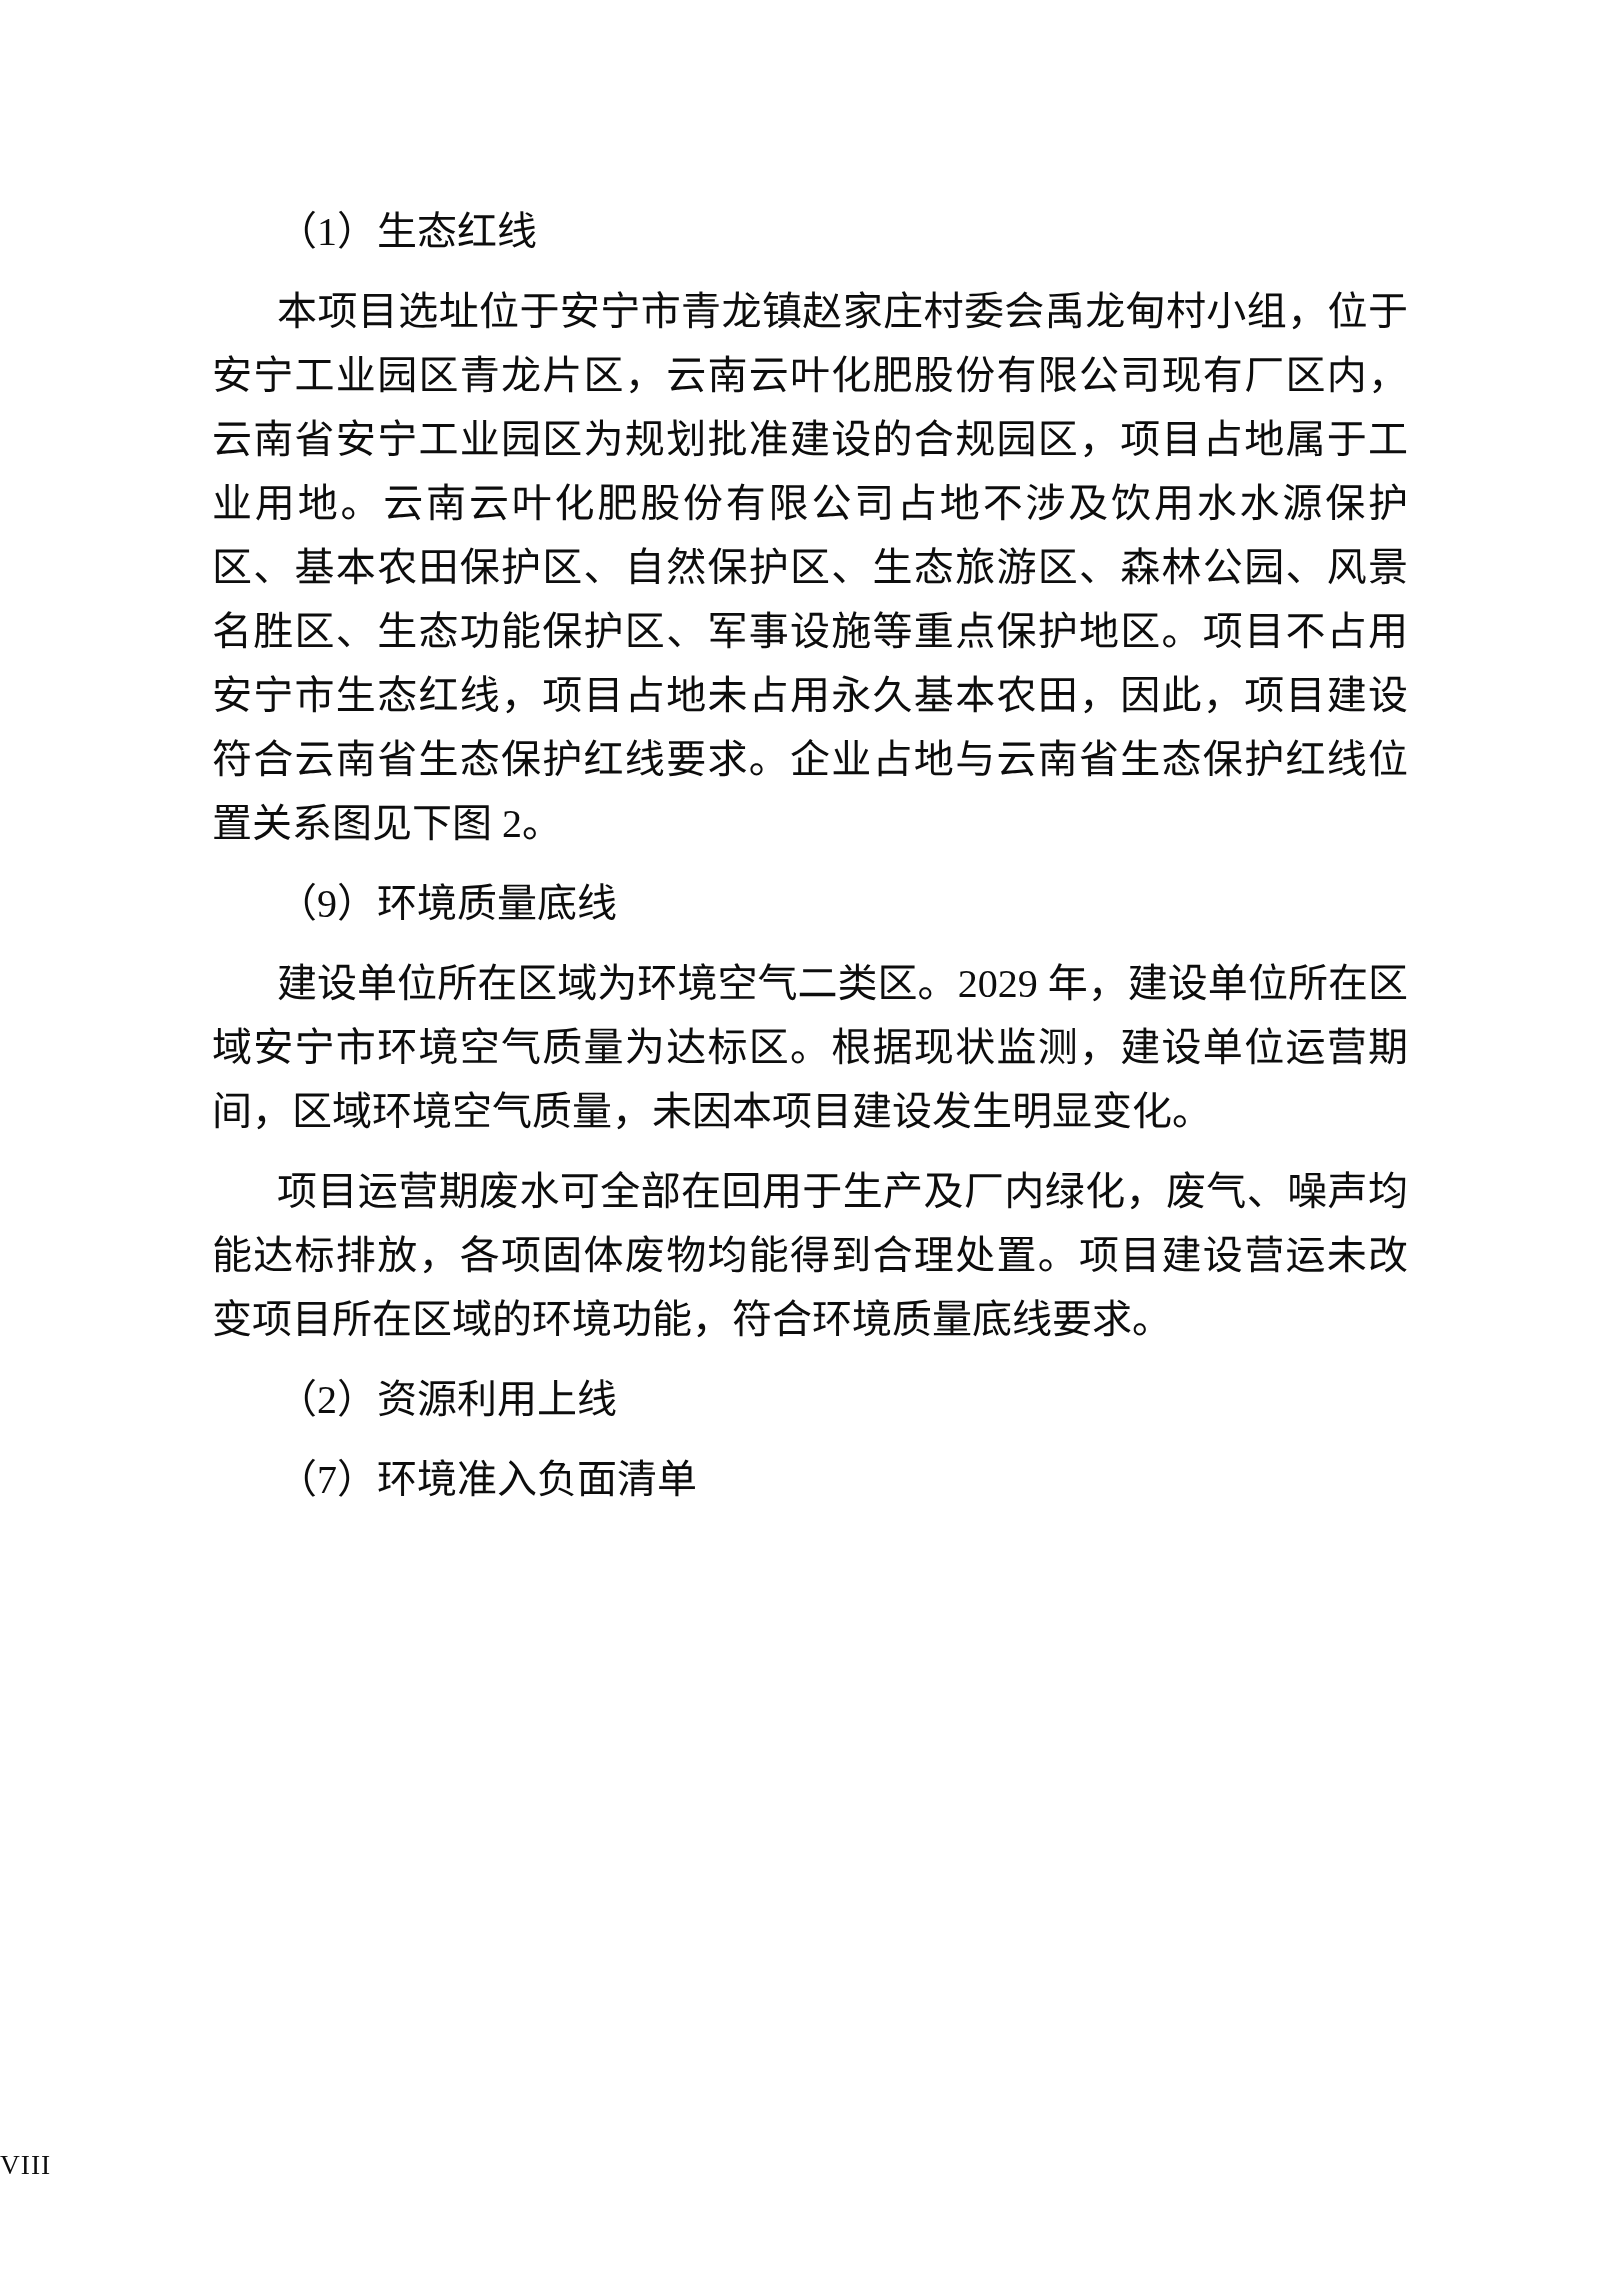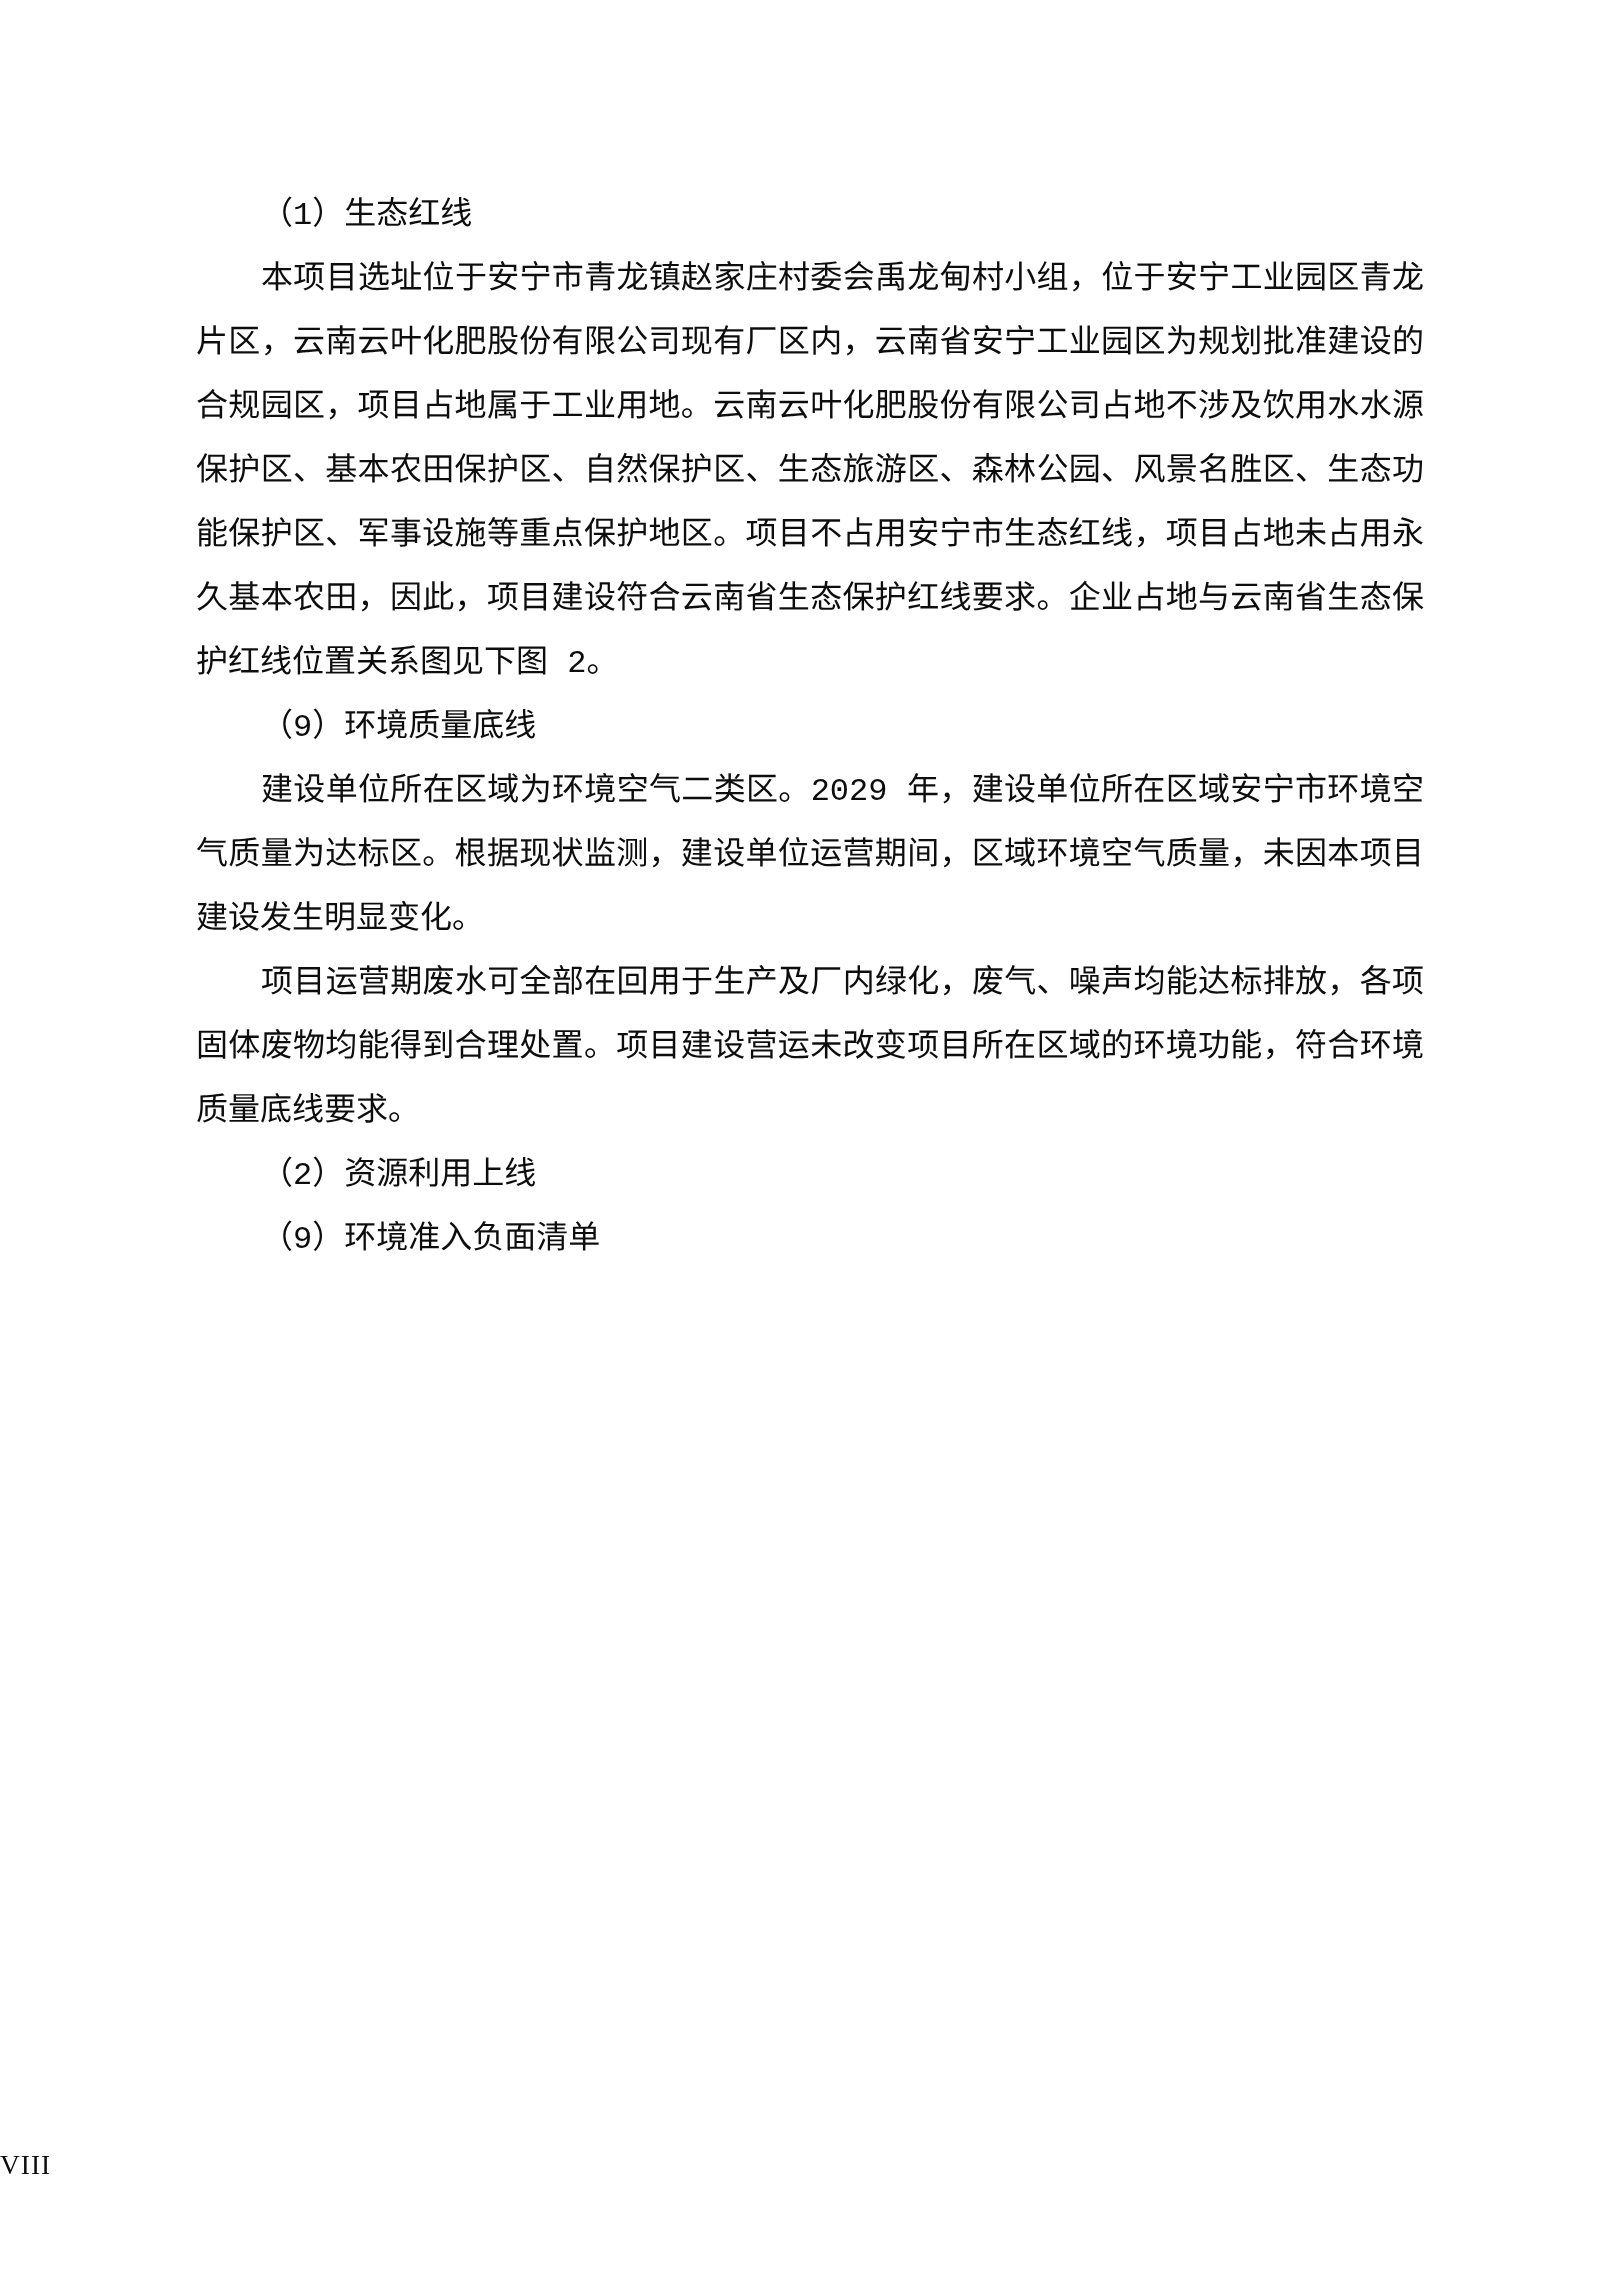--- a/index.html
+++ b/index.html
@@ -22,27 +22,26 @@
     left: 196px;
     top: 184px;
     width: 1228px;
     font-size: 32px;
     line-height: 64px;
     text-align: justify;
     text-justify: inter-ideograph;
   }
   .doc-heading,
   .doc-para {
-    margin: 0;
+    margin: 16px;
     padding: 0;
-    font-size: 32px;
+    font-size: 40px;
     font-weight: normal;
     text-indent: 65px; 
     word-break: break-all;
-    font-family: Liberation Mono, monospace;
   }
   .page-footer {
     position: absolute;
     left: 0;
     top: 2149px;
     width: 100%;
     text-align: left;
     font-size: 27.4px;
     line-height: 33px;
     color: #0d0d0d;
@@ -65,21 +64,21 @@
       <h2 class="doc-heading">（9）环境质量底线</h2>
       <p class="doc-para">建设单位所在区域为环境空气二类区。2029 年，建设单位所在区域安宁市环境空气质量为达标区。根据现状监测，建设单位运营期间，区域环境空气质量，未因本项目建设发生明显变化。</p>
       <p class="doc-para">项目运营期废水可全部在回用于生产及厂内绿化，废气、噪声均能达标排放，各项固体废物均能得到合理处置。项目建设营运未改变项目所在区域的环境功能，符合环境质量底线要求。</p>
     </section>
 
     <section>
       <h2 class="doc-heading">（2）资源利用上线</h2>
     </section>
 
     <section>
-      <h2 class="doc-heading">（9）环境准入负面清单</h2>
+      <h2 class="doc-heading">（7）环境准入负面清单</h2>
     </section>
 
   </main>
 
   <footer class="page-footer">
     <span>VIII</span>
   </footer>
 
 </div>
 

